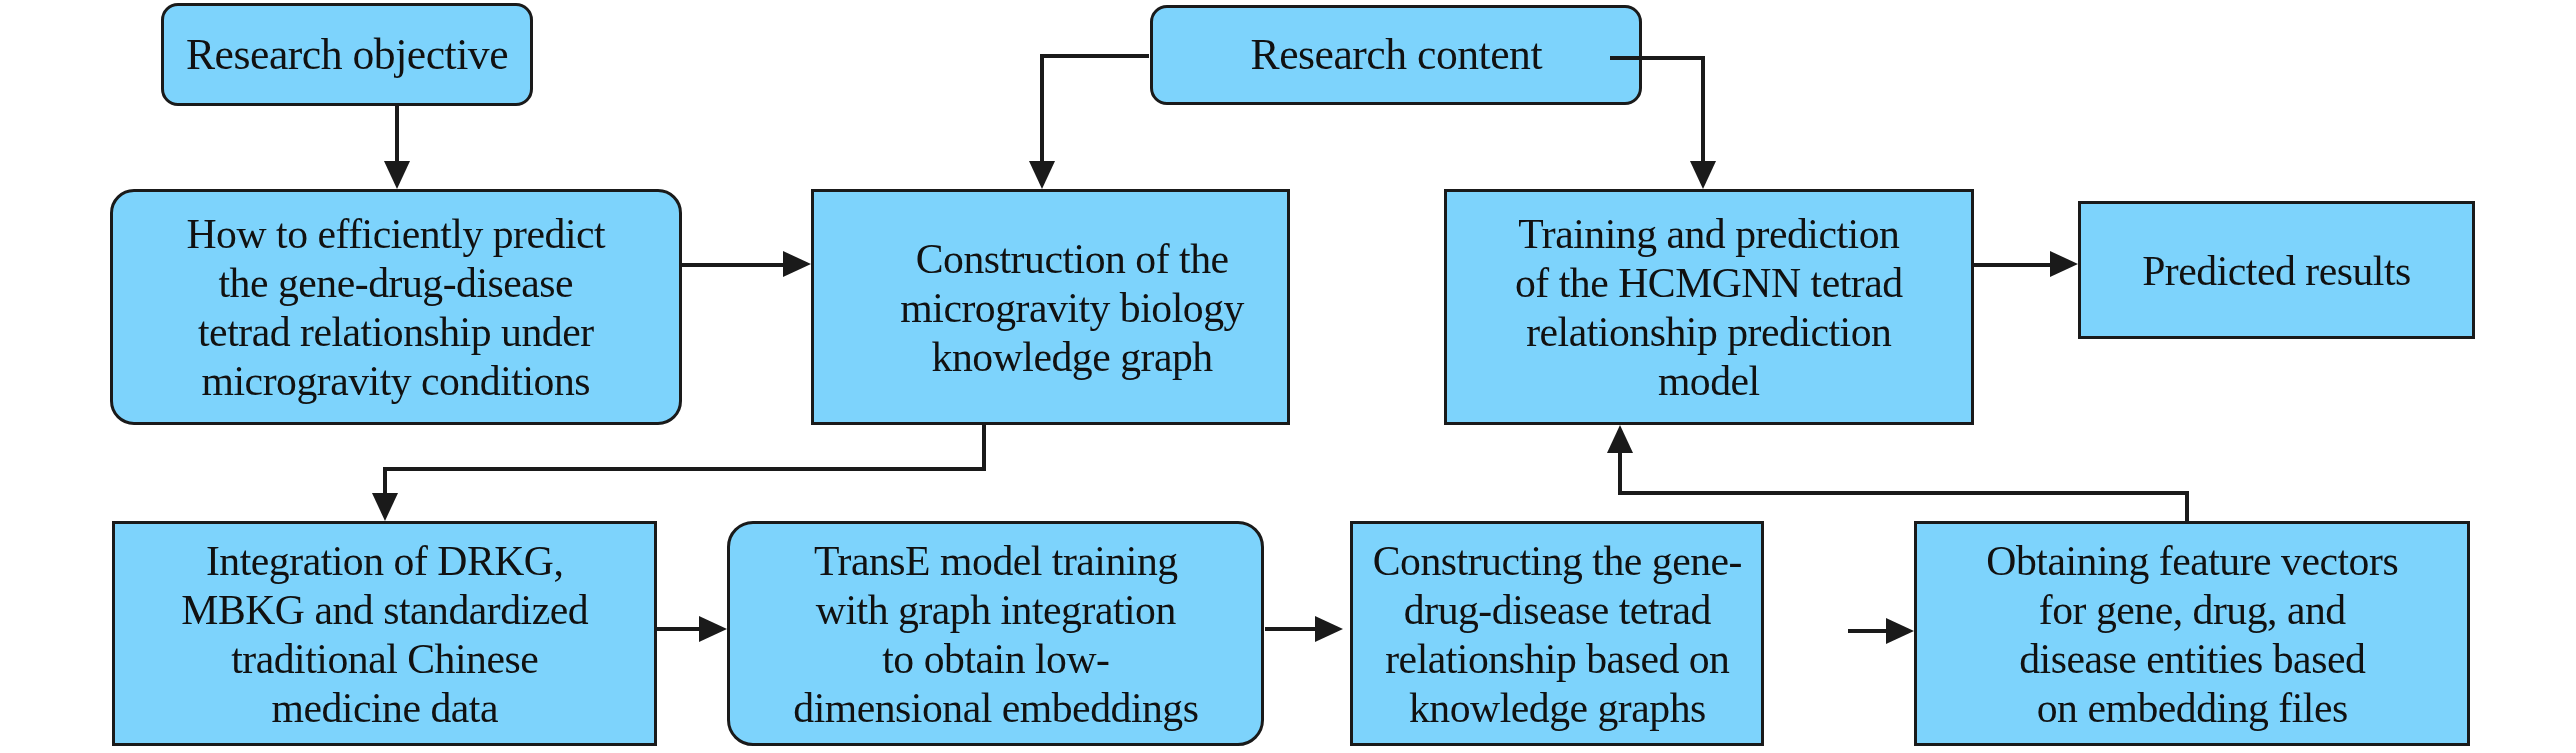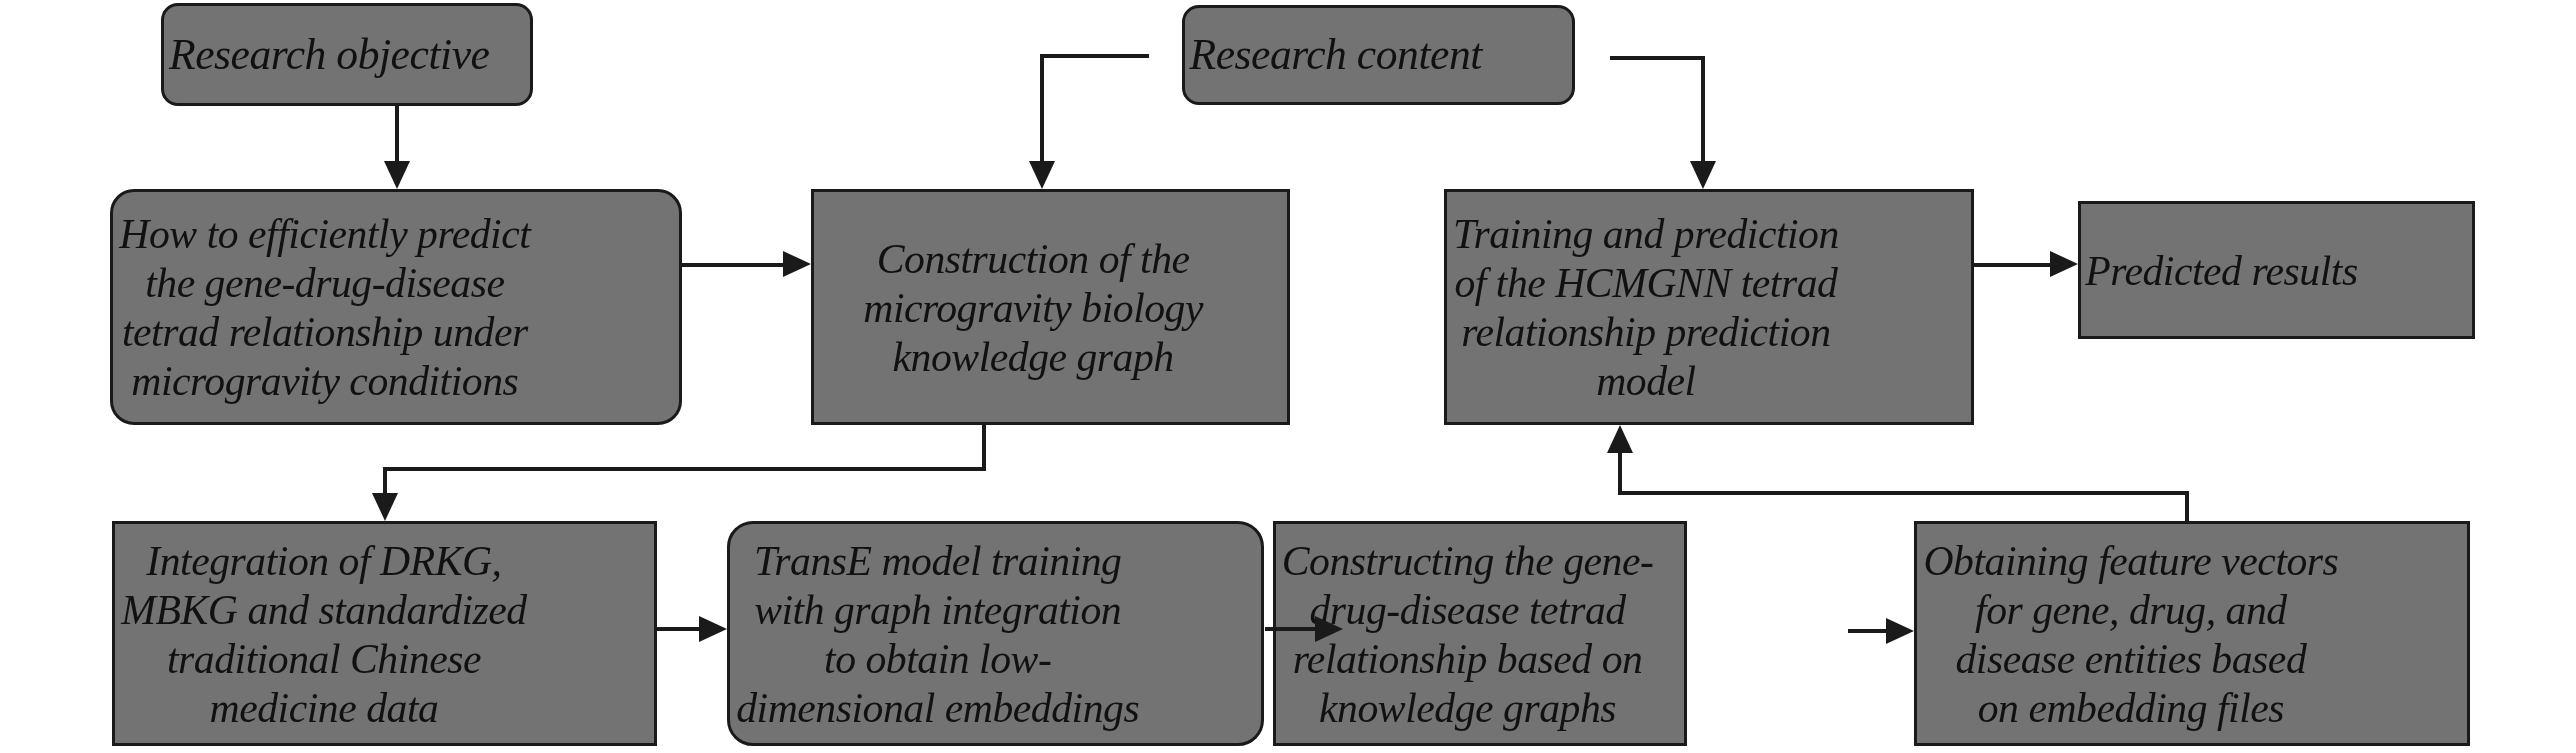--- a/index.html
+++ b/index.html
@@ -2,24 +2,23 @@
 <html style="font-size:15px"><head>
 <meta charset="utf-8">
 <style>
   html,body{margin:0;padding:0;background:#ffffff;}
   #stage{
     position:relative;width:2576px;height:753px;background:#ffffff;
     font-family:"Liberation Serif","DejaVu Serif",serif;color:#111111;
     overflow:hidden;
   }
   .node{
-    position:absolute;box-sizing:border-box;background:#737373;
-    border:3.7px solid #1a1a1a;display:flex;align-items:center;
+    position:absolute;box-sizing:border-box;background:#7dd3fc;
+    border:3.7px solid #1a1a1a;display:flex;align-items:center;justify-content:center;
     text-align:center;
-    font-style:italic;
   }
   .node.rounded{border-radius:17px;}
   .node-label{
     display:block;white-space:pre-line;font-size:43px;line-height:49px;
     letter-spacing:-0.5px;color:#111111;transform:scaleX(0.97);
   }
   .title-label{font-size:45px;line-height:49px;}
   .seg{position:absolute;background:#1a1a1a;}
   .ah{position:absolute;width:0;height:0;}
   .ah-down{border-left:13px solid transparent;border-right:13px solid transparent;border-top:28px solid #1a1a1a;}
@@ -27,21 +26,21 @@
   .ah-right{border-top:13px solid transparent;border-bottom:13px solid transparent;border-left:28px solid #1a1a1a;}
 </style>
 </head>
 <body>
 
 <div id="stage">
 
   <div class="node rounded" style="left:161px;top:2.8px;width:372px;height:103px;">
     <span class="node-label title-label">Research objective</span>
   </div>
-  <div class="node rounded" style="left:1150px;top:4.7px;width:393px;height:100px;margin-left:32px;">
+  <div class="node rounded" style="left:1150px;top:4.7px;width:492px;height:100px;">
     <span class="node-label title-label">Research content</span>
   </div>
 
   <div class="node" style="left:110px;top:189px;width:572px;height:236px;border-radius:24px;">
     <span class="node-label">How to efficiently predict
 the gene-drug-disease
 tetrad relationship under
 microgravity conditions</span>
   </div>
   <div class="node" style="left:811px;top:189px;width:479px;height:236px;padding-left:44px;">
@@ -64,21 +63,21 @@
 MBKG and standardized
 traditional Chinese
 medicine data</span>
   </div>
   <div class="node" style="left:727px;top:521px;width:537px;height:225px;border-radius:26px;">
     <span class="node-label">TransE model training
 with graph integration
 to obtain low-
 dimensional embeddings</span>
   </div>
-  <div class="node" style="left:1273px;top:521px;width:414px;height:225px;">
+  <div class="node" style="left:1350px;top:521px;width:414px;height:225px;">
     <span class="node-label">Constructing the gene-
 drug-disease tetrad
 relationship based on
 knowledge graphs</span>
   </div>
   <div class="node" style="left:1914px;top:521px;width:556px;height:225px;">
     <span class="node-label">Obtaining feature vectors
 for gene, drug, and
 disease entities based
 on embedding files</span>

